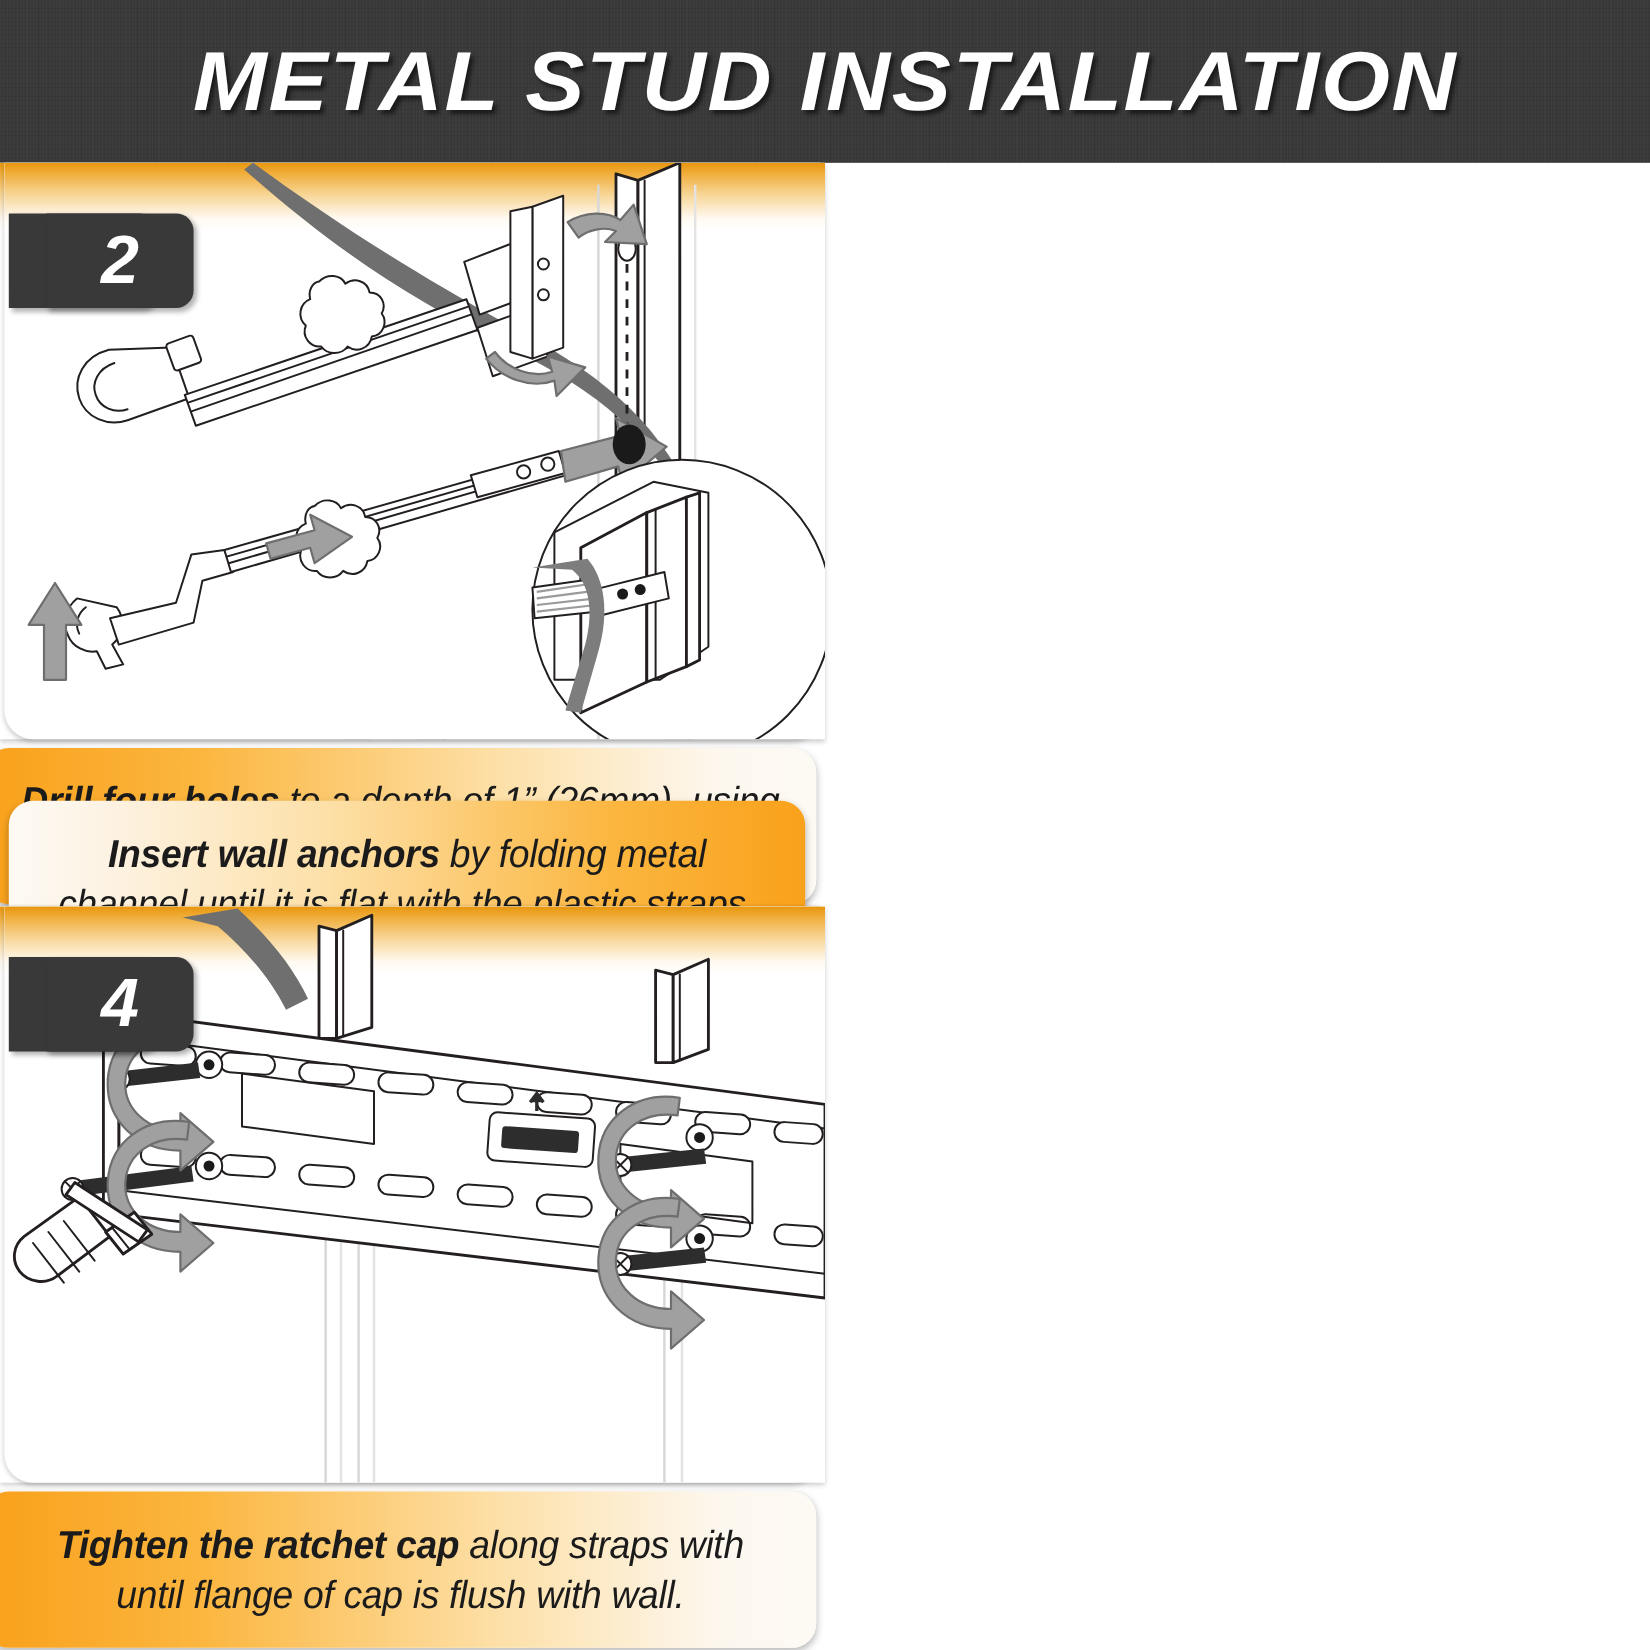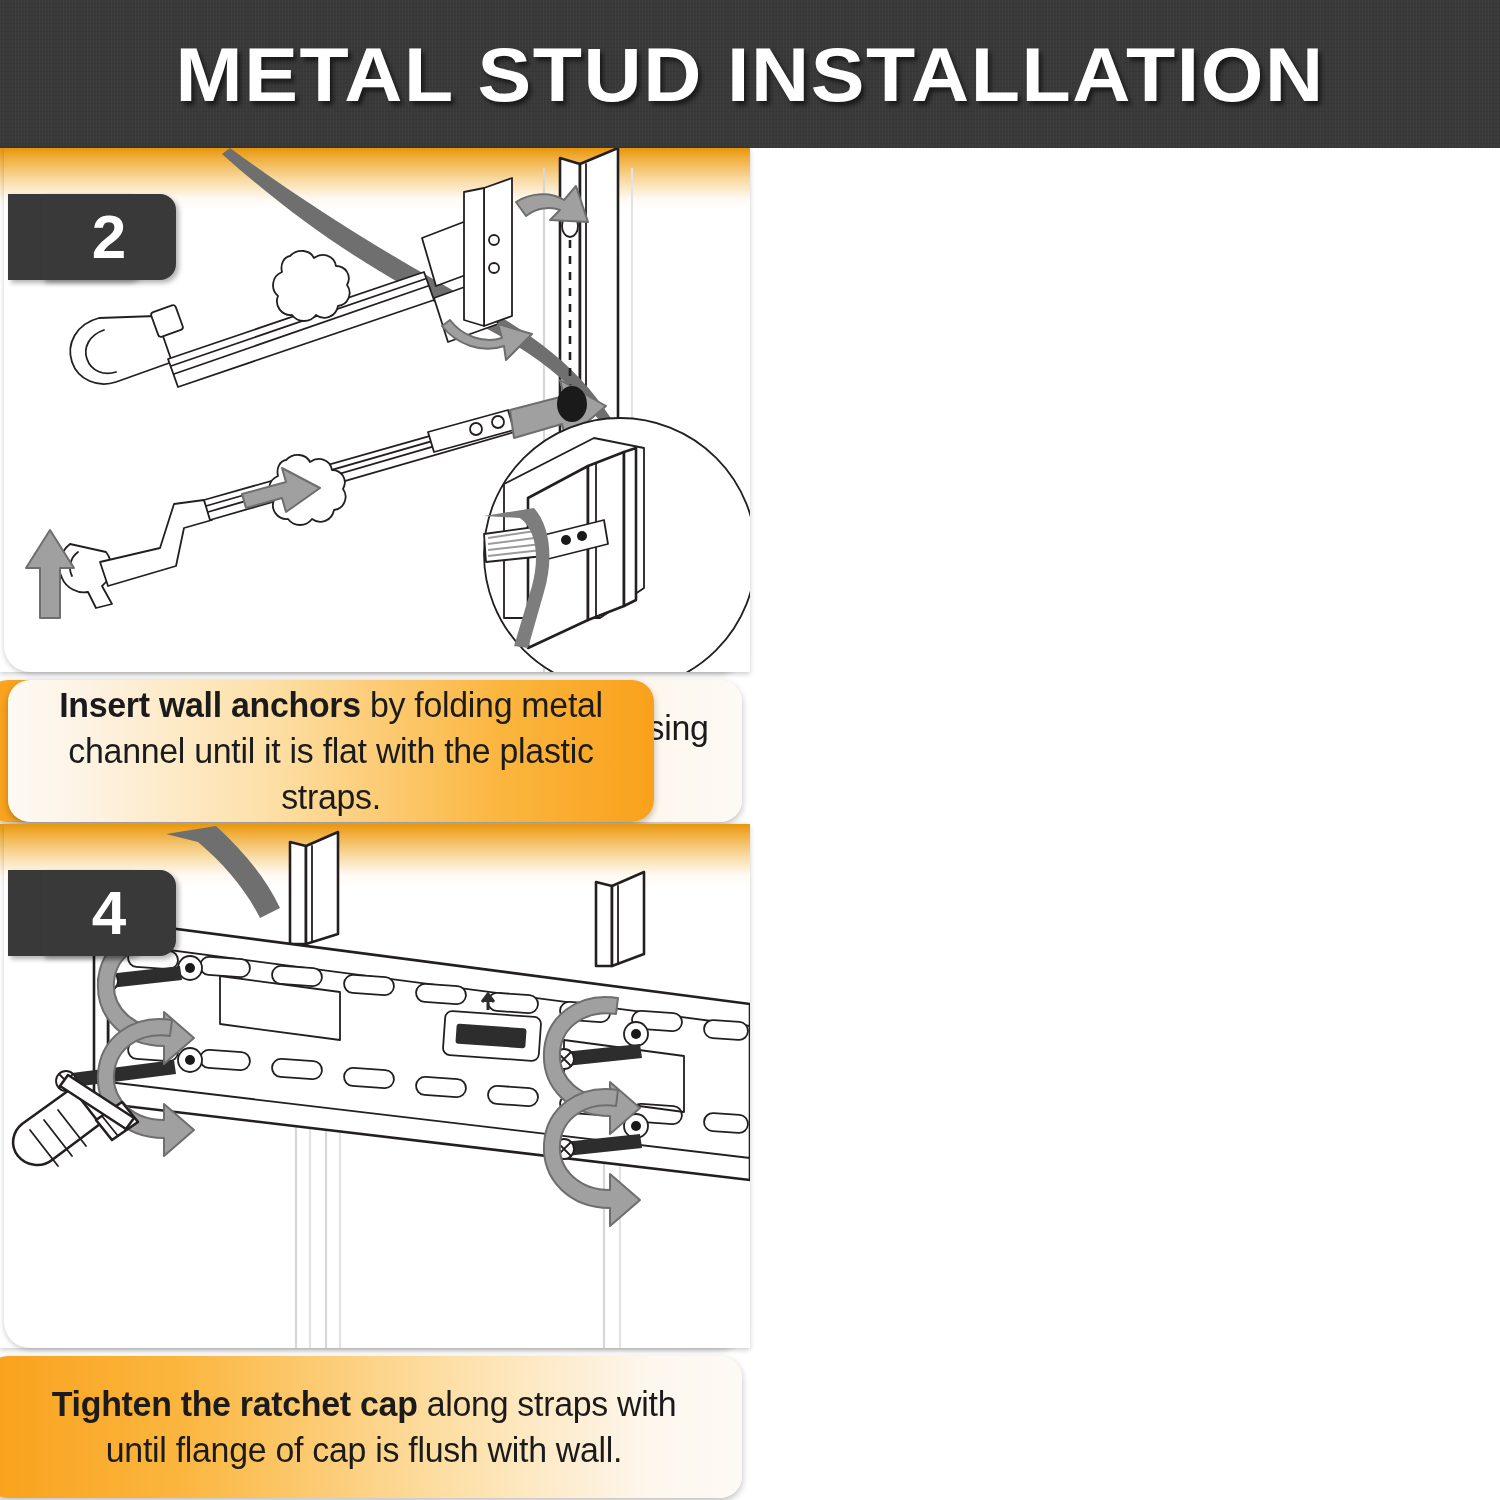--- a/index.html
+++ b/index.html
@@ -2,21 +2,21 @@
 <html><head>
 <meta charset="utf-8">
 <style>
   * { margin:0; padding:0; box-sizing:border-box; }
   html,body { width:1500px; height:1500px; }
   body {
     background:#ffffff;
     font-family:"Liberation Sans", sans-serif;
     overflow:hidden;
   }
-  #sheet { position:relative; width:1500px; height:1500px; background:#fff; }
+  #sheet { position:relative; width:1500px; height:1500px; background:#fff;font-style:italic; }
 
   
   .header {
     position:absolute; left:0; top:0; width:1500px; height:148px;
     background:#393939;
     background-image:
       repeating-linear-gradient(90deg, rgba(255,255,255,.022) 0 1px, transparent 1px 3px),
       repeating-linear-gradient(0deg, rgba(0,0,0,.05) 0 1px, transparent 1px 4px);
     display:flex; align-items:center; justify-content:center;
   }
@@ -81,22 +81,22 @@
     border-radius:22px;
     display:flex; align-items:center; justify-content:center;
     text-align:center;
     box-shadow:0 3px 7px rgba(0,0,0,.26);
     padding:0 16px;
   }
   .cell.c1 .caption { left:-14px; width:756px;
      background:linear-gradient(90deg,#f9a11b 0%, #fbb63f 26%, #fde0a8 62%, #fdf7ee 88%, #fdfaf4 100%); }
   .cell.c3 .caption { left:-14px; width:756px;
      background:linear-gradient(90deg,#f9a11b 0%, #fbb63f 26%, #fde0a8 62%, #fdf7ee 88%, #fdfaf4 100%); }
-  .cell.c2 .caption { left:8px; width:646px;
-     background:linear-gradient(90deg,#fdfaf4 0%, #fdf3e4 12%, #fde0a8 40%, #fbb63f 76%, #f9a11b 100%); }
+  .cell.c2 .caption { left:8px; width:724px;
+     background:linear-gradient(90deg,#fdfaf4 0%, #fdf3e4 12%, #fde0a8 40%, #fbb63f 76%, #f9a11b 100%);margin-top:48px; }
   .cell.c4 .caption { left:8px; width:756px;
      background:linear-gradient(90deg,#fdfaf4 0%, #fdf3e4 12%, #fde0a8 40%, #fbb63f 76%, #f9a11b 100%); }
 
   .caption-text {
     font-size:35.5px; line-height:1.30; color:#1b1b1b;
     letter-spacing:-0.3px;
     transform:scaleX(0.955);
     font-family:"Liberation Sans", sans-serif;
   }
   .caption-text b { font-weight:bold; }

